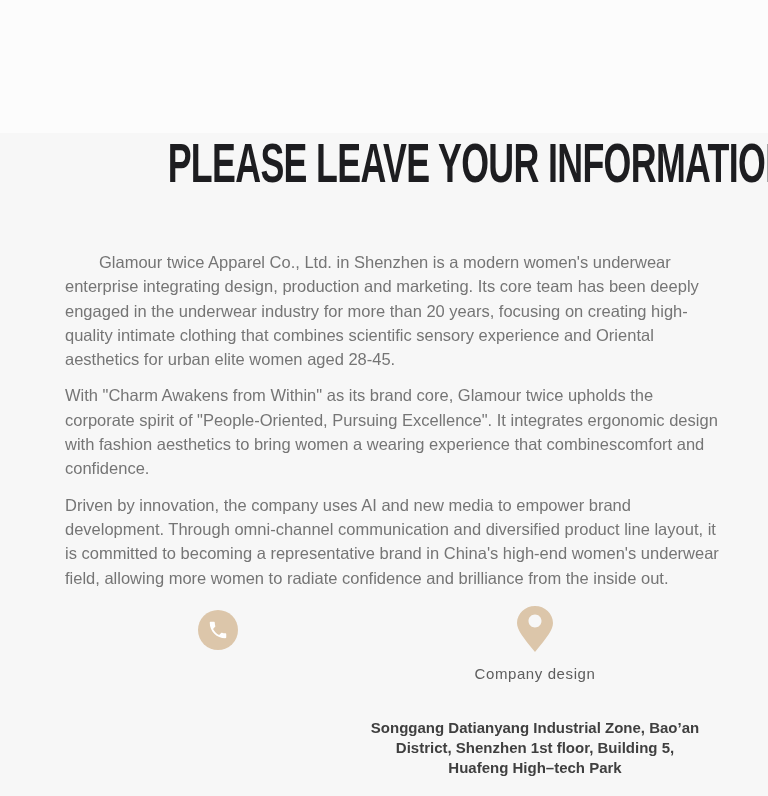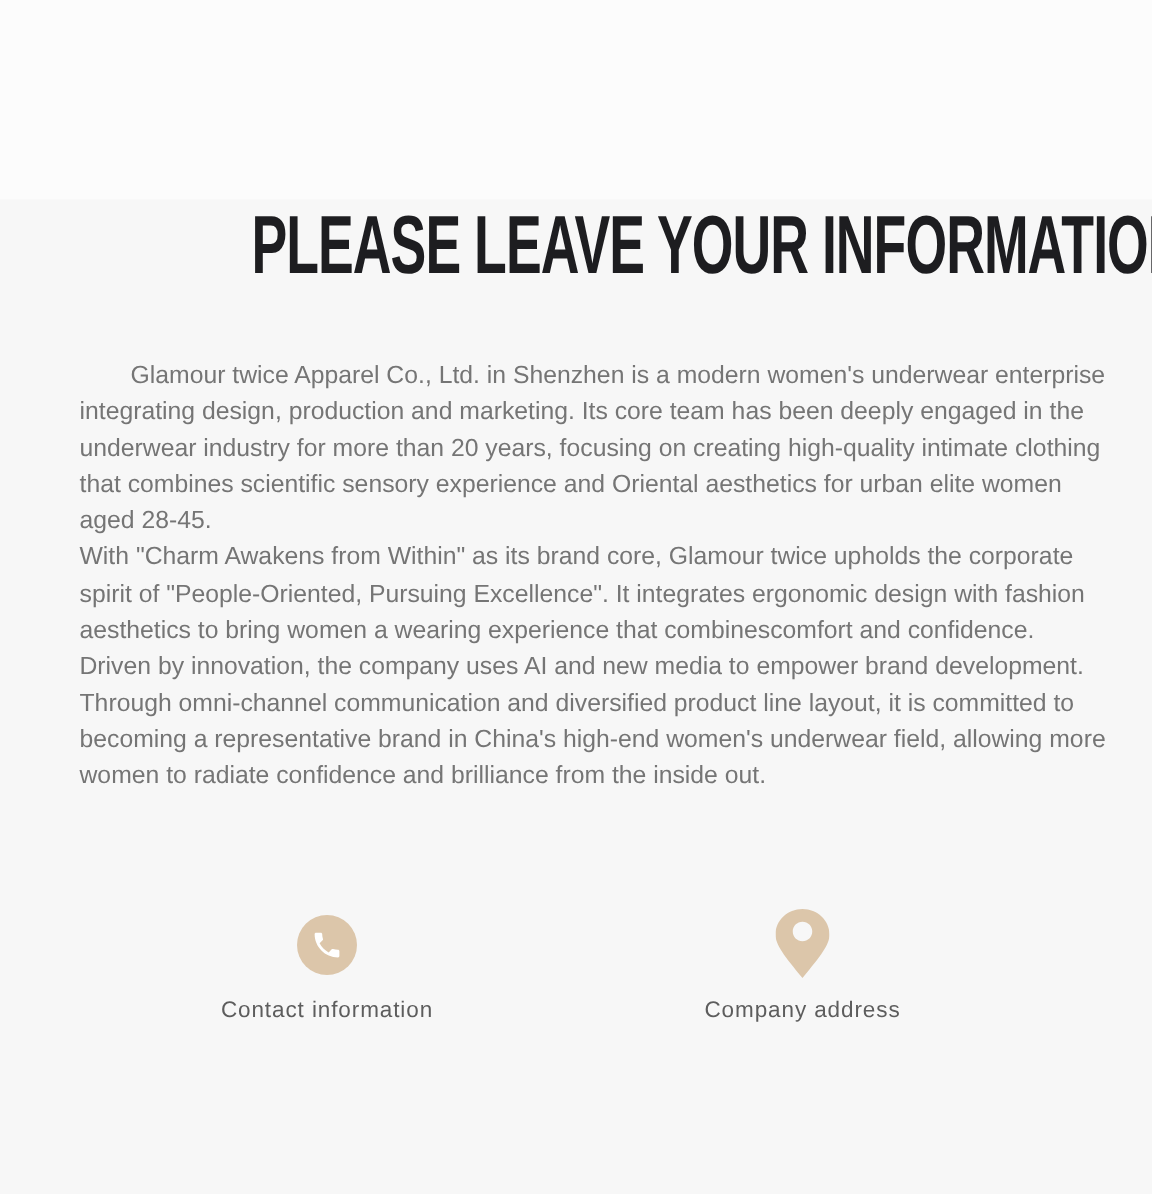--- a/index.html
+++ b/index.html
@@ -41,21 +41,21 @@
   }
   .about {
     position: absolute;
     left: 53px; top: 238px;
     width: 686px;
     color: #757575;
     font-size: 16.5px;
     line-height: 24.3px;
     text-align: left;
   }
-  .about p { margin: 0; }
+  .about p { margin: 12px; }
   .about p.indent { text-indent: 34px; }
   .icon-circle {
     position: absolute;
     left: 198px; top: 610px;
     width: 40px; height: 40px;
     border-radius: 50%;
     background: #dcc6aa;
     display: flex;
     align-items: center;
     justify-content: center;
@@ -120,19 +120,21 @@
     </svg>
   </div>
 
   <div class="pin-wrap">
     <svg width="36" height="46" viewBox="0 0 36 46" aria-hidden="true">
       <path fill="#dcc6aa" fill-rule="evenodd" d="M18 0 C8.1 0 0 7.6 0 17 C0 23.8 5.8 31.2 18 46 C30.2 31.2 36 23.8 36 17 C36 7.6 27.9 0 18 0 Z
            M18 21.5 C14.4 21.5 11.5 18.6 11.5 15 C11.5 11.4 14.4 8.5 18 8.5 C21.6 8.5 24.5 11.4 24.5 15 C24.5 18.6 21.6 21.5 18 21.5 Z"></path>
     </svg>
   </div>
 
-  <div class="col-label label-contact">Contact information</div>
 
-  <div class="col-label label-address">Company address</div>
+  <div class="col-label label-address">Company design</div>
 
 
+  <div class="address">Songgang Datianyang Industrial Zone, Bao’an
+District, Shenzhen 1st floor, Building 5,
+Huafeng High–tech Park</div>
 
 </div>
 
 </body></html>

